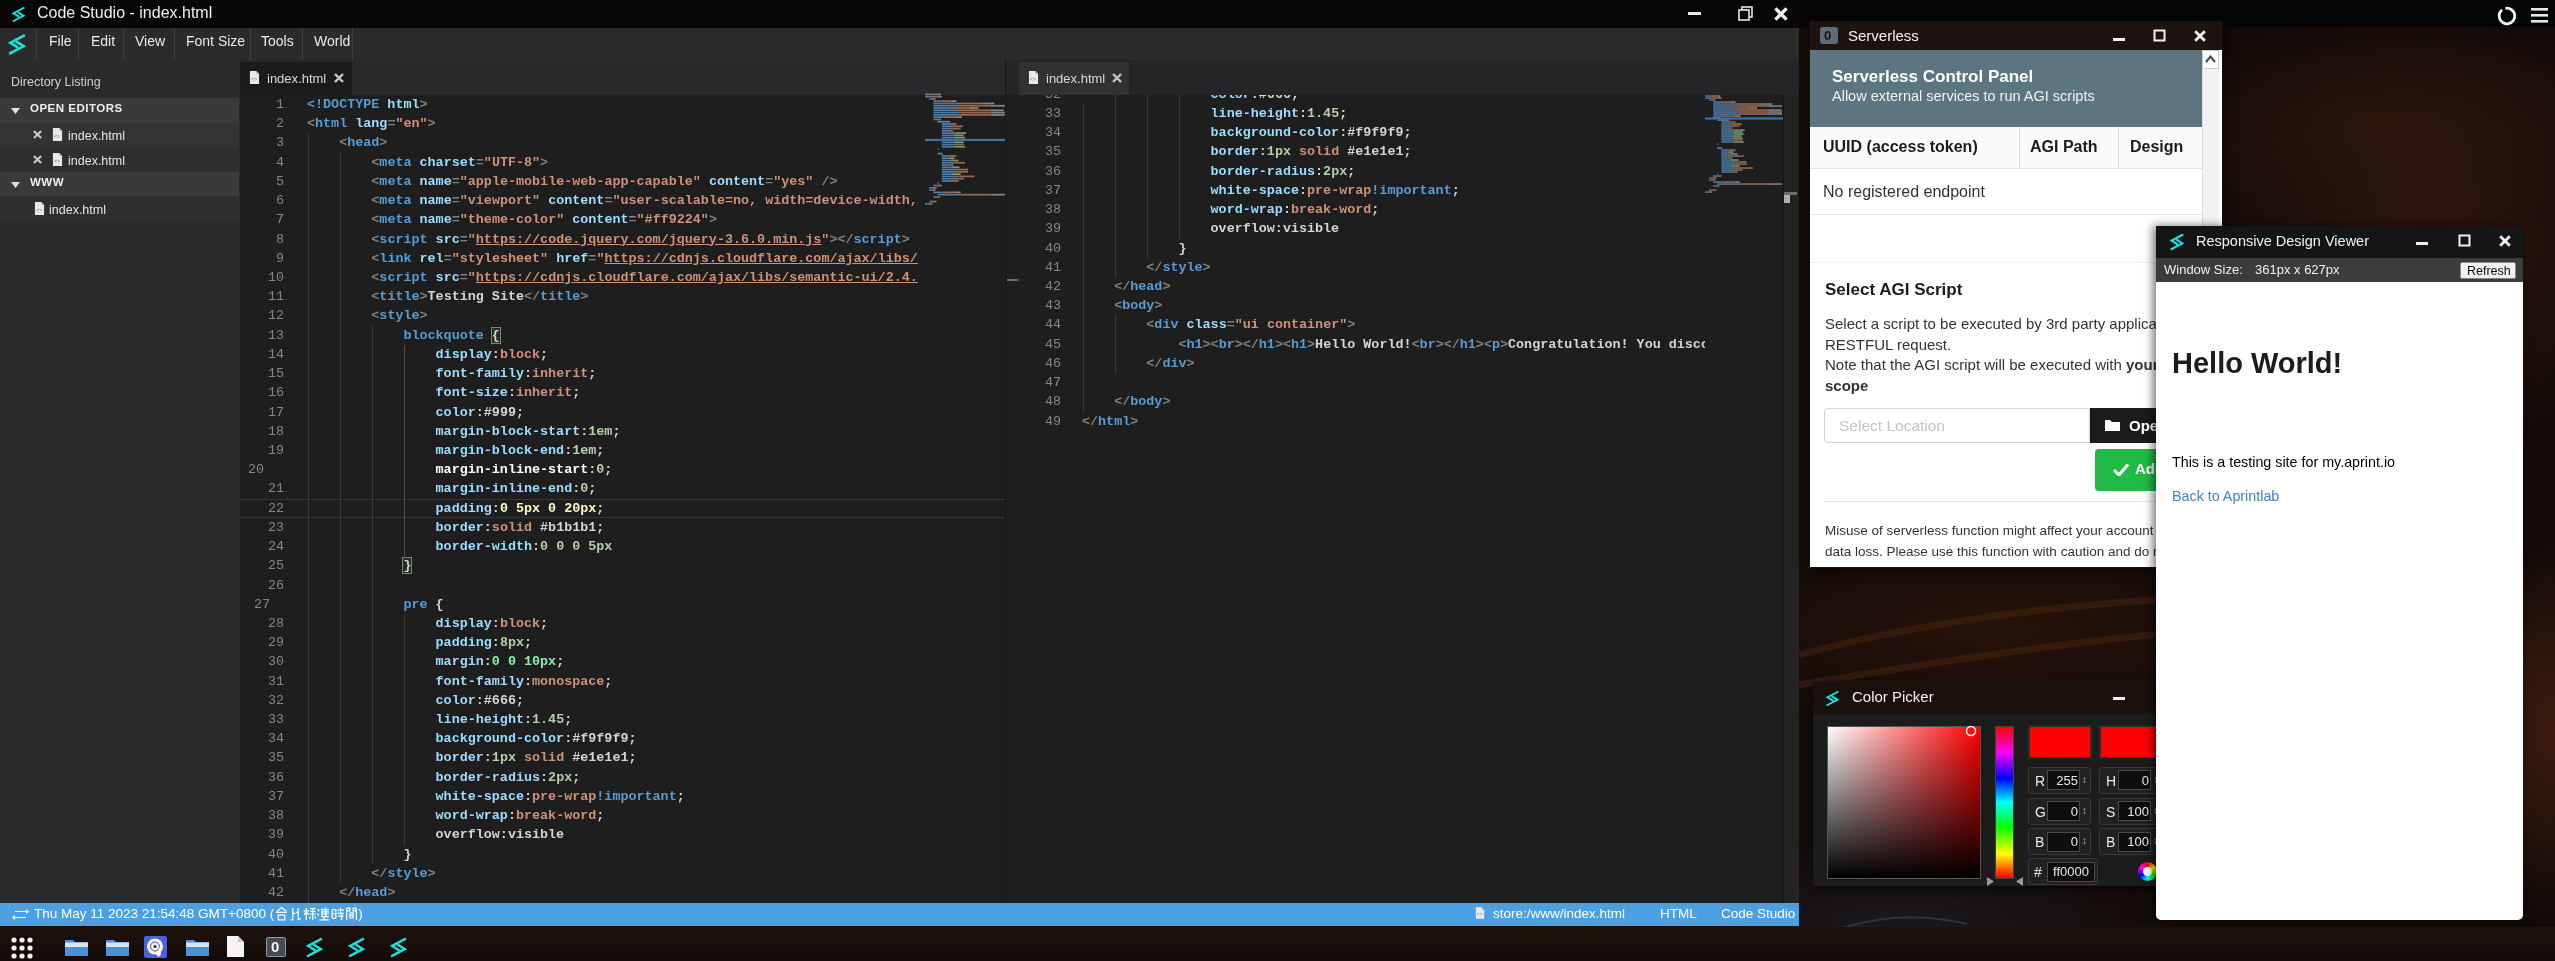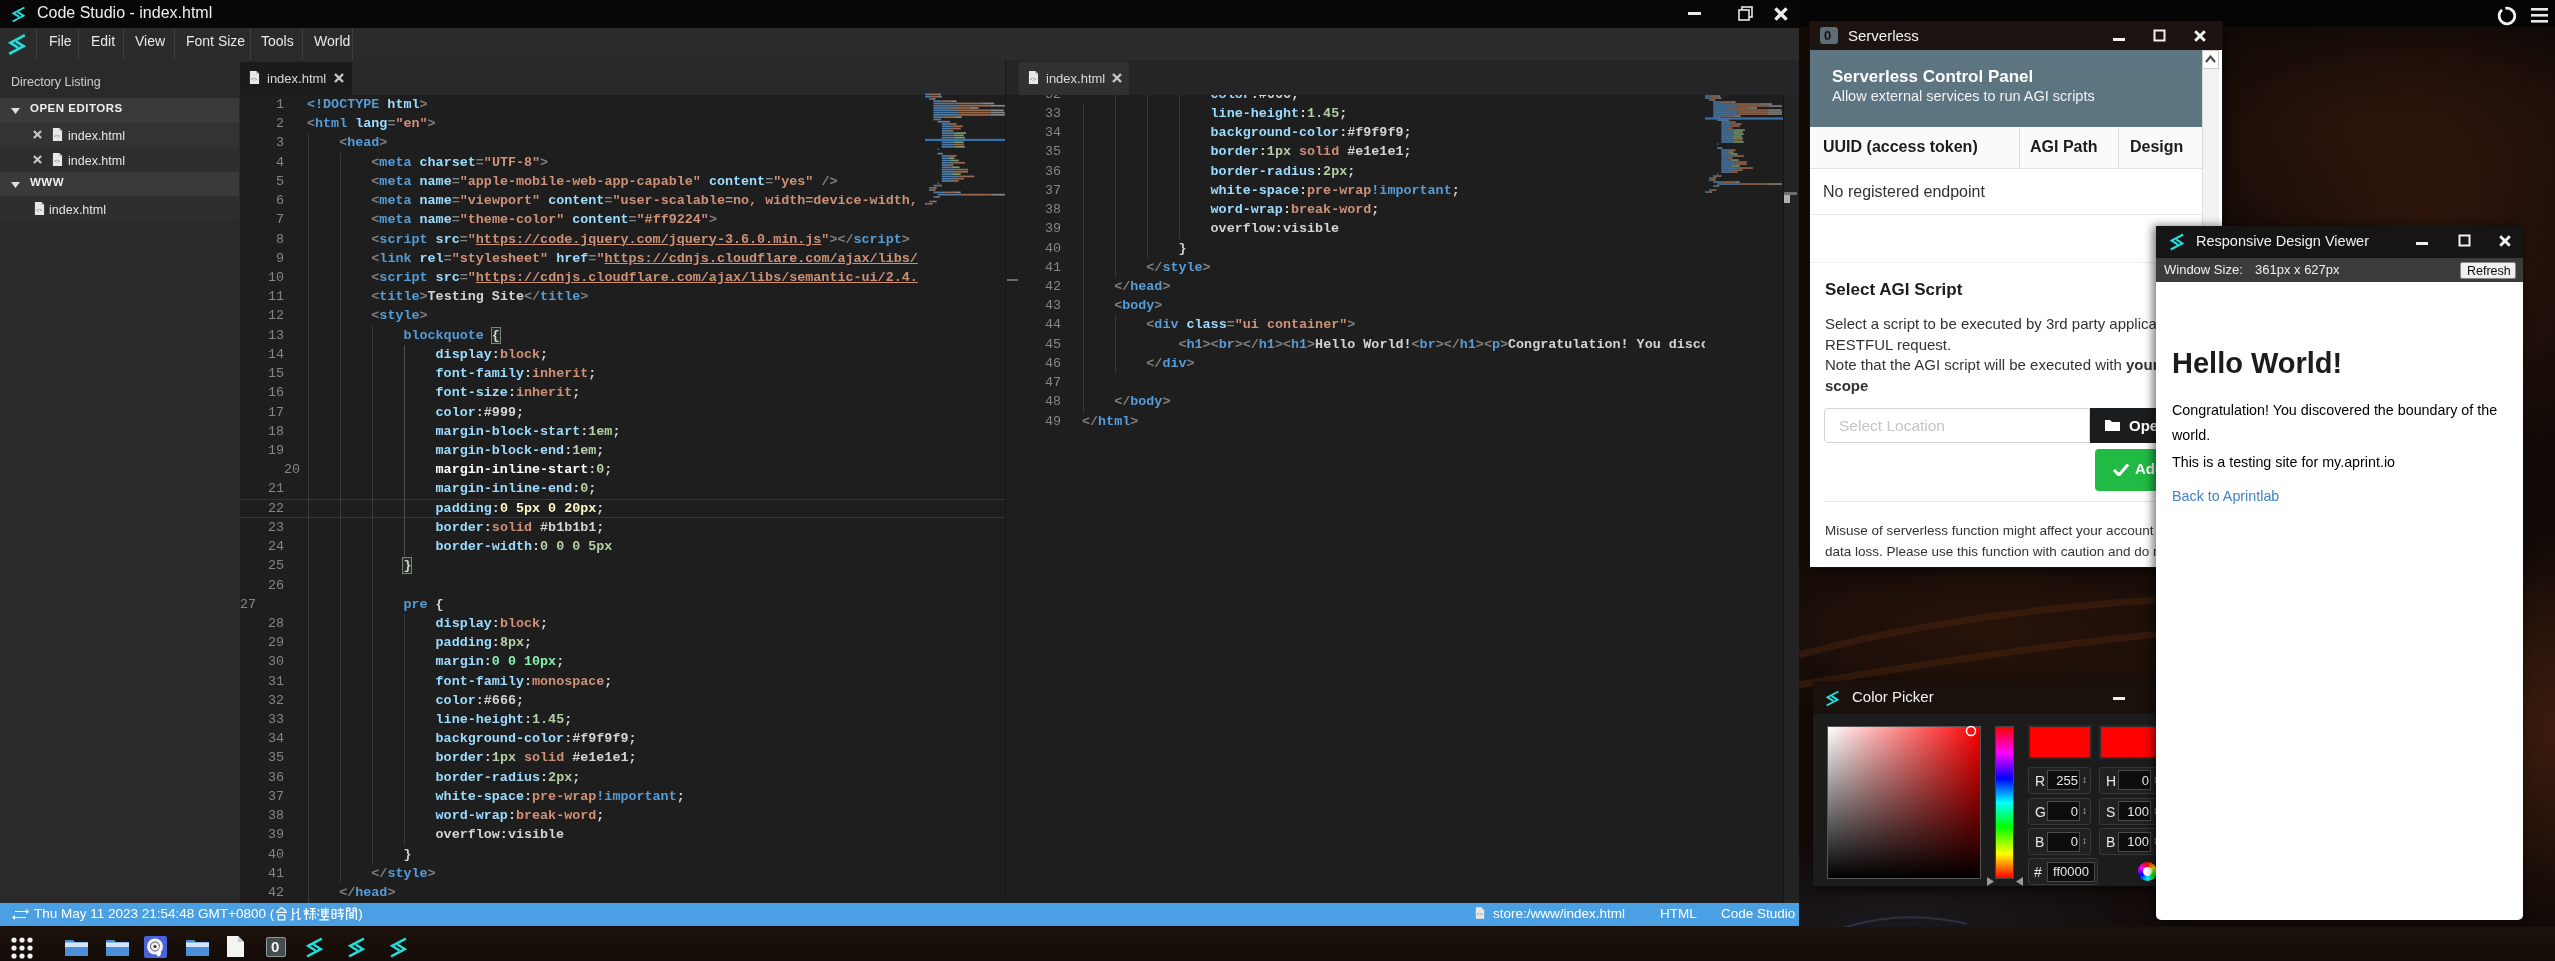--- a/index.html
+++ b/index.html
@@ -151,28 +151,28 @@
         <div class="ln" style="top:172.98px;left:0;width:44px;text-align:right">10</div>
         <div class="ln" style="top:192.20px;left:0;width:44px;text-align:right">11</div>
         <div class="ln" style="top:211.42px;left:0;width:44px;text-align:right">12</div>
         <div class="ln" style="top:230.64px;left:0;width:44px;text-align:right">13</div>
         <div class="ln" style="top:249.86px;left:0;width:44px;text-align:right">14</div>
         <div class="ln" style="top:269.08px;left:0;width:44px;text-align:right">15</div>
         <div class="ln" style="top:288.30px;left:0;width:44px;text-align:right">16</div>
         <div class="ln" style="top:307.52px;left:0;width:44px;text-align:right">17</div>
         <div class="ln" style="top:326.74px;left:0;width:44px;text-align:right">18</div>
         <div class="ln" style="top:345.96px;left:0;width:44px;text-align:right">19</div>
-        <div class="ln" style="top:365.18px;left:16px;width:44px;text-align:right">20</div>
+        <div class="ln" style="top:365.18px;left:8px;width:44px;text-align:left">20</div>
         <div class="ln" style="top:384.40px;left:0;width:44px;text-align:right">21</div>
         <div class="ln" style="top:403.62px;left:0;width:44px;text-align:right">22</div>
         <div class="ln" style="top:422.84px;left:0;width:44px;text-align:right">23</div>
         <div class="ln" style="top:442.06px;left:0;width:44px;text-align:right">24</div>
         <div class="ln" style="top:461.28px;left:0;width:44px;text-align:right">25</div>
         <div class="ln" style="top:480.50px;left:0;width:44px;text-align:right">26</div>
-        <div class="ln" style="top:499.72px;left:0;width:44px;text-align:left">27</div>
+        <div class="ln" style="top:499.72px;left:0;width:44px;text-align:center">27</div>
         <div class="ln" style="top:518.94px;left:0;width:44px;text-align:right">28</div>
         <div class="ln" style="top:538.16px;left:0;width:44px;text-align:right">29</div>
         <div class="ln" style="top:557.38px;left:0;width:44px;text-align:right">30</div>
         <div class="ln" style="top:576.60px;left:0;width:44px;text-align:right">31</div>
         <div class="ln" style="top:595.82px;left:0;width:44px;text-align:right">32</div>
         <div class="ln" style="top:615.04px;left:0;width:44px;text-align:right">33</div>
         <div class="ln" style="top:634.26px;left:0;width:44px;text-align:right">34</div>
         <div class="ln" style="top:653.48px;left:0;width:44px;text-align:right">35</div>
         <div class="ln" style="top:672.70px;left:0;width:44px;text-align:right">36</div>
         <div class="ln" style="top:691.92px;left:0;width:44px;text-align:right">37</div>
@@ -677,21 +677,20 @@
     </svg>
 <svg width="12" height="12" viewBox="0 0 10 10" style="position:absolute;left:343px;top:9px">
       <path d="M1 1 L9 9 M9 1 L1 9" stroke="#f2f2f2" stroke-width="2.4" fill="none"></path>
     </svg>
 <div class="abs" style="left:0;top:32px;width:367px;height:24px;background:#3c3c3c"></div>
 <div class="abs" style="left:8px;top:36px;font-size:13px;color:#f0f0f0">Window Size:</div>
 <div class="abs" style="left:99px;top:36px;font-size:13px;color:#f0f0f0">361px x 627px</div>
 <div class="abs" style="left:304px;top:36px;width:56px;height:17px;background:#efefef;border:1px solid #888;border-radius:2px"></div>
 <div class="abs" style="left:311px;top:37.5px;font-size:12.5px;color:#111">Refresh</div>
 <div class="abs" style="left:16px;top:121px;font-size:29px;font-weight:bold;color:#1b1c1d">Hello World!</div>
-<div class="abs" style="left:16px;top:172px;white-space:nowrap;font-size:14.3px;line-height:24.5px;color:#000">Congratulation! You discovered the boundary of the<br>world.</div>
 <div class="abs" style="left:16px;top:228px;font-size:14.3px;color:#000">This is a testing site for my.aprint.io</div>
 <div class="abs" style="left:16px;top:262px;font-size:14.3px;color:#4183c4">Back to Aprintlab</div>
 </div>
 <div class="abs" style="left:0;top:927px;width:2555px;height:34px;background:linear-gradient(to bottom,#1c120c,#140c08)"></div>
 <svg class="abs" style="left:9px;top:935px" width="27" height="25">
     <circle cx="5" cy="5" r="2.6" fill="#f0f0f0"></circle>
     <circle cx="13" cy="5" r="2.6" fill="#f0f0f0"></circle>
     <circle cx="21" cy="5" r="2.6" fill="#f0f0f0"></circle>
     <circle cx="5" cy="13" r="2.6" fill="#f0f0f0"></circle>
     <circle cx="13" cy="13" r="2.6" fill="#f0f0f0"></circle>

